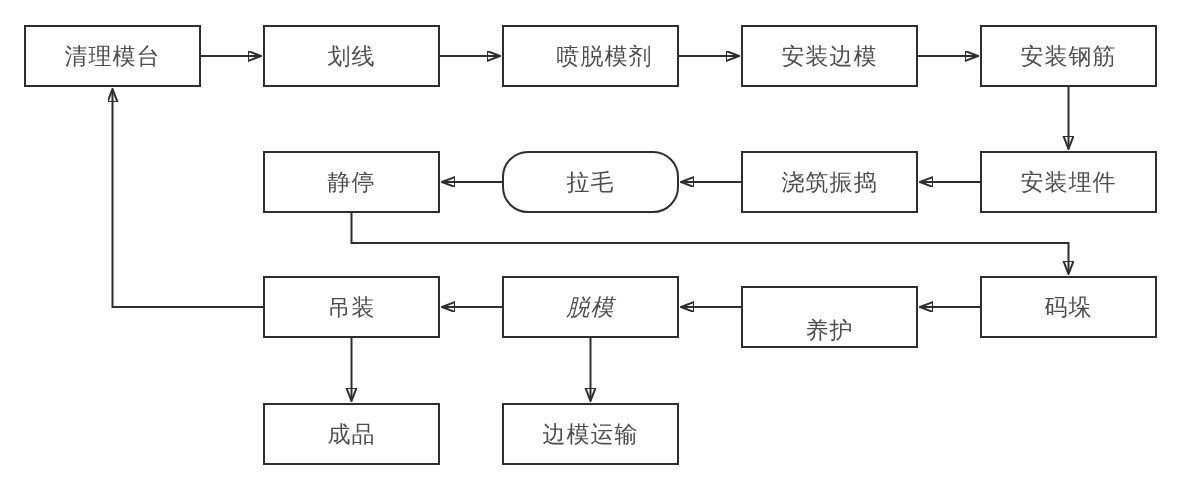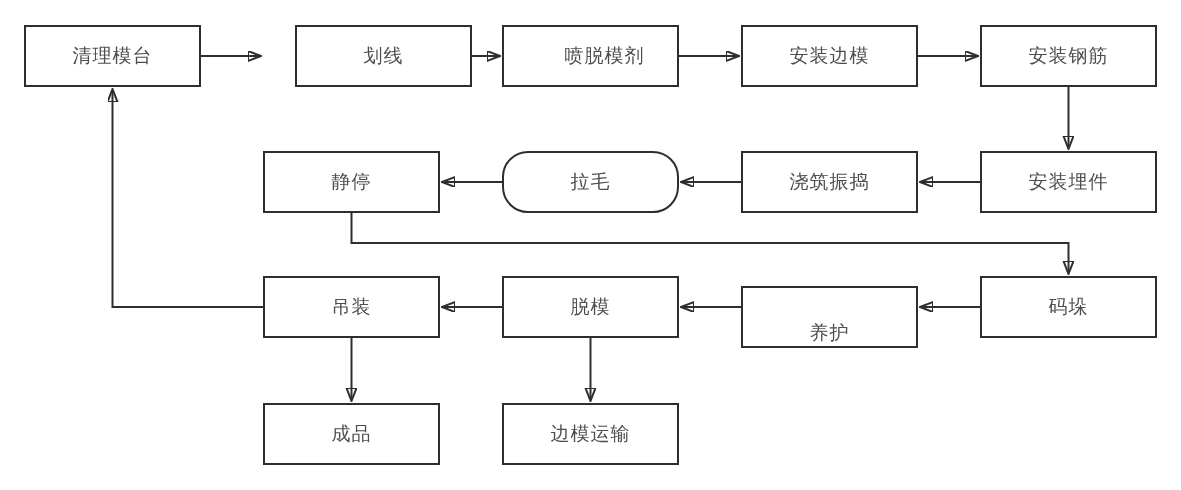--- a/index.html
+++ b/index.html
@@ -30,21 +30,21 @@
   .node {
     position: absolute;
     width: 177px;
     height: 62px;
     box-sizing: border-box;
     border: 2px solid #2e2e2e;
     background: #ffffff;
     display: flex;
     align-items: center;
     justify-content: center;
-    font-size: 19px;
+    font-size: 23px;
     color: #4d4d4d;
     letter-spacing: 1px;
     white-space: nowrap;
   }
 </style>
 </head>
 <body>
 
 <div class="canvas">
 
@@ -67,21 +67,21 @@
     <path d="M741,307 H682" marker-end="url(#arrow)"></path>
     <path d="M502,307 H443" marker-end="url(#arrow)"></path>
     <path d="M263,307 H112.5 V90" marker-end="url(#arrow)"></path>
     <path d="M351.5,338 V400" marker-end="url(#arrow)"></path>
     <path d="M590.5,338 V400" marker-end="url(#arrow)"></path>
   </svg>
 
   <div class="node" style="left:24px;  top:25px;">
       <span>清理模台</span>
     </div>
-  <div class="node" style="left:263px; top:25px;margin-left:32px;">
+  <div class="node" style="left:263px; top:25px;">
       <span>划线</span>
     </div>
   <div class="node" style="left:502px; top:25px;padding-left:28px;">
       <span>喷脱模剂</span>
     </div>
   <div class="node" style="left:741px; top:25px;font-family:Liberation Mono, monospace;">
       <span>安装边模</span>
     </div>
   <div class="node" style="left:980px; top:25px;text-align:center;">
       <span>安装钢筋</span>
@@ -99,21 +99,21 @@
   <div class="node" style="left:263px; top:151px;">
       <span>静停</span>
     </div>
 
   <div class="node" style="left:980px; top:276px;">
       <span>码垛</span>
     </div>
   <div class="node" style="left:741px; top:286px;align-items:flex-end;">
       <span>养护</span>
     </div>
-  <div class="node" style="left:502px; top:276px;">
+  <div class="node" style="left:502px; top:276px;font-style:italic;">
       <span>脱模</span>
     </div>
   <div class="node" style="left:263px; top:276px;">
       <span>吊装</span>
     </div>
 
   <div class="node" style="left:263px; top:403px;">
       <span>成品</span>
     </div>
   <div class="node" style="left:502px; top:403px;">

